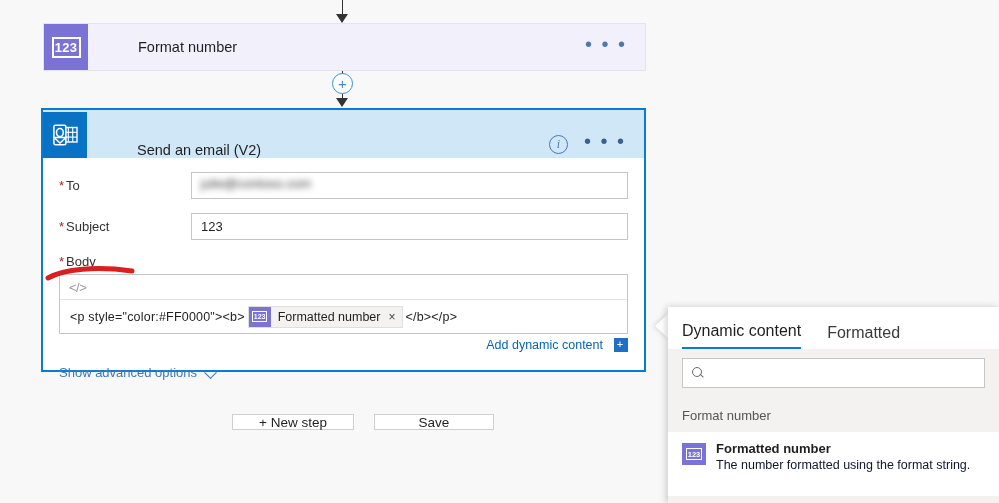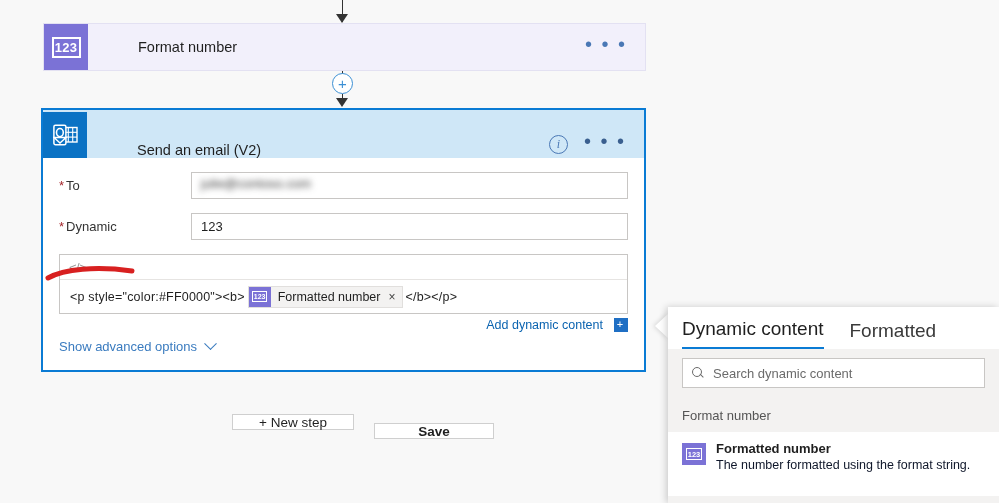--- a/index.html
+++ b/index.html
@@ -129,51 +129,51 @@
   .add-dyn-row {
     display: flex; align-items: center; justify-content: flex-end;
     margin-top: 4px; gap: 11px;
   }
   .add-dyn-link { font-size: 12.5px; color: #0a63b0; cursor: pointer; }
   .plus-sq {
     width: 14px; height: 14px; background: #1f6fc4; color: #ffffff;
     font-size: 11px; line-height: 13px; text-align: center; cursor: pointer;
     border-right: 2px solid #1f6fc4;
   }
-  .adv-row { display: flex; align-items: center; gap: 9px; margin-top: 7px; }
+  .adv-row { display: flex; align-items: flex-end; gap: 9px; margin-top: 13px; }
   .adv-link { font-size: 13px; color: #3a7bbf; cursor: pointer; }
   .chev { width: 9px; height: 9px; border-right: 1.4px solid #3a7bbf; border-bottom: 1.4px solid #3a7bbf; transform: rotate(45deg) translate(-2px,-2px); }
 
   
   .red-mark { position: absolute; left: 44px; top: 262px; pointer-events: none; }
 
   
   .btn {
     position: absolute; height: 16px; background: #ffffff; border: 1px solid #cfcfcf;
     font-size: 13.5px; color: #1f1f1f; cursor: pointer;
     display: flex; align-items: center; justify-content: center;
     font-family: "Liberation Sans", sans-serif;
     margin-left: 20px;
   }
   #btn-new-step { left: 212px; top: 414px; width: 122px; }
-  #btn-save { left: 354px; top: 423px; width: 120px; font-weight: bold; }
+  #btn-save { left: 354px; top: 414px; width: 120px; }
 
   
   .dyn-panel {
     position: absolute; left: 668px; top: 307px; width: 331px; height: 196px;
     background: #ffffff; box-shadow: -2px 0 7px rgba(0,0,0,.18);
   }
   .dyn-callout {
     position: absolute; left: 655px; top: 313px; width: 0; height: 0;
     border-top: 13px solid transparent; border-bottom: 13px solid transparent;
     border-right: 14px solid #ffffff;
     filter: drop-shadow(-2px 0 2px rgba(0,0,0,.12));
   }
   .dyn-tabs { display: flex; align-items: flex-end; height: 42px; padding-left: 14px; gap: 26px; }
-  .dyn-tab { font-size: 19px; color: #3a3a3a; padding-bottom: 7px; cursor: pointer; }
+  .dyn-tab { font-size: 16px; color: #3a3a3a; padding-bottom: 7px; cursor: pointer; }
   .dyn-tab.active { color: #1f1f1f; border-bottom: 2px solid #0a7bd4; }
   .dyn-search-wrap { background: #f3f2f1; padding: 9px 14px 10px 14px; }
   .dyn-search {
     height: 30px; background: #ffffff; border: 1px solid #c8c6c4;
     display: flex; align-items: center; padding-left: 9px; gap: 9px;
   }
   .mag { position: relative; width: 12px; height: 12px; flex: 0 0 12px; }
   .mag::before {
     content: ""; position: absolute; left: 0; top: 0; width: 8px; height: 8px;
     border: 1.3px solid #6b6b6b; border-radius: 50%;
@@ -246,25 +246,28 @@
         <div class="field-label">
           <span class="req-star">*</span><span>To</span>
         </div>
         <div class="to-blur">
           <span>julie@contoso.com</span>
         </div>
       </div>
 
       <div class="field-row">
         <div class="field-label">
-          <span class="req-star">*</span><span>Dynamic</span>
+          <span class="req-star">*</span><span>Subject</span>
         </div>
         <input class="field-input" type="text" value="123" style="">
       </div>
 
+      <div class="body-label">
+        <span class="req-star">*</span><span>Body</span>
+      </div>
 
       <div class="body-box">
         <div class="body-toolbar">
           <span class="code-glyph">&lt;/&gt;</span>
         </div>
         <div class="body-content">
           <span class="html-frag">&lt;p style="color:#FF0000"&gt;&lt;b&gt;</span>
           <span class="token-chip">
             <span class="token-icon">
               <i>123</i>
@@ -298,21 +301,20 @@
 
   <div class="dyn-callout"></div>
   <div class="dyn-panel">
     <div class="dyn-tabs">
       <div class="dyn-tab active">Dynamic content</div>
       <div class="dyn-tab">Formatted</div>
     </div>
     <div class="dyn-search-wrap">
       <div class="dyn-search">
         <span class="mag"></span>
-        <span class="dyn-search-ph">Search dynamic content</span>
       </div>
     </div>
     <div class="dyn-group-head">Format number</div>
     <div class="dyn-item">
       <span class="dyn-item-icon">
         <i>123</i>
       </span>
       <span>
         <span class="dyn-item-title" style="display:block">Formatted number</span>
         <span class="dyn-item-desc" style="display:block">The number formatted using the format string.</span>

